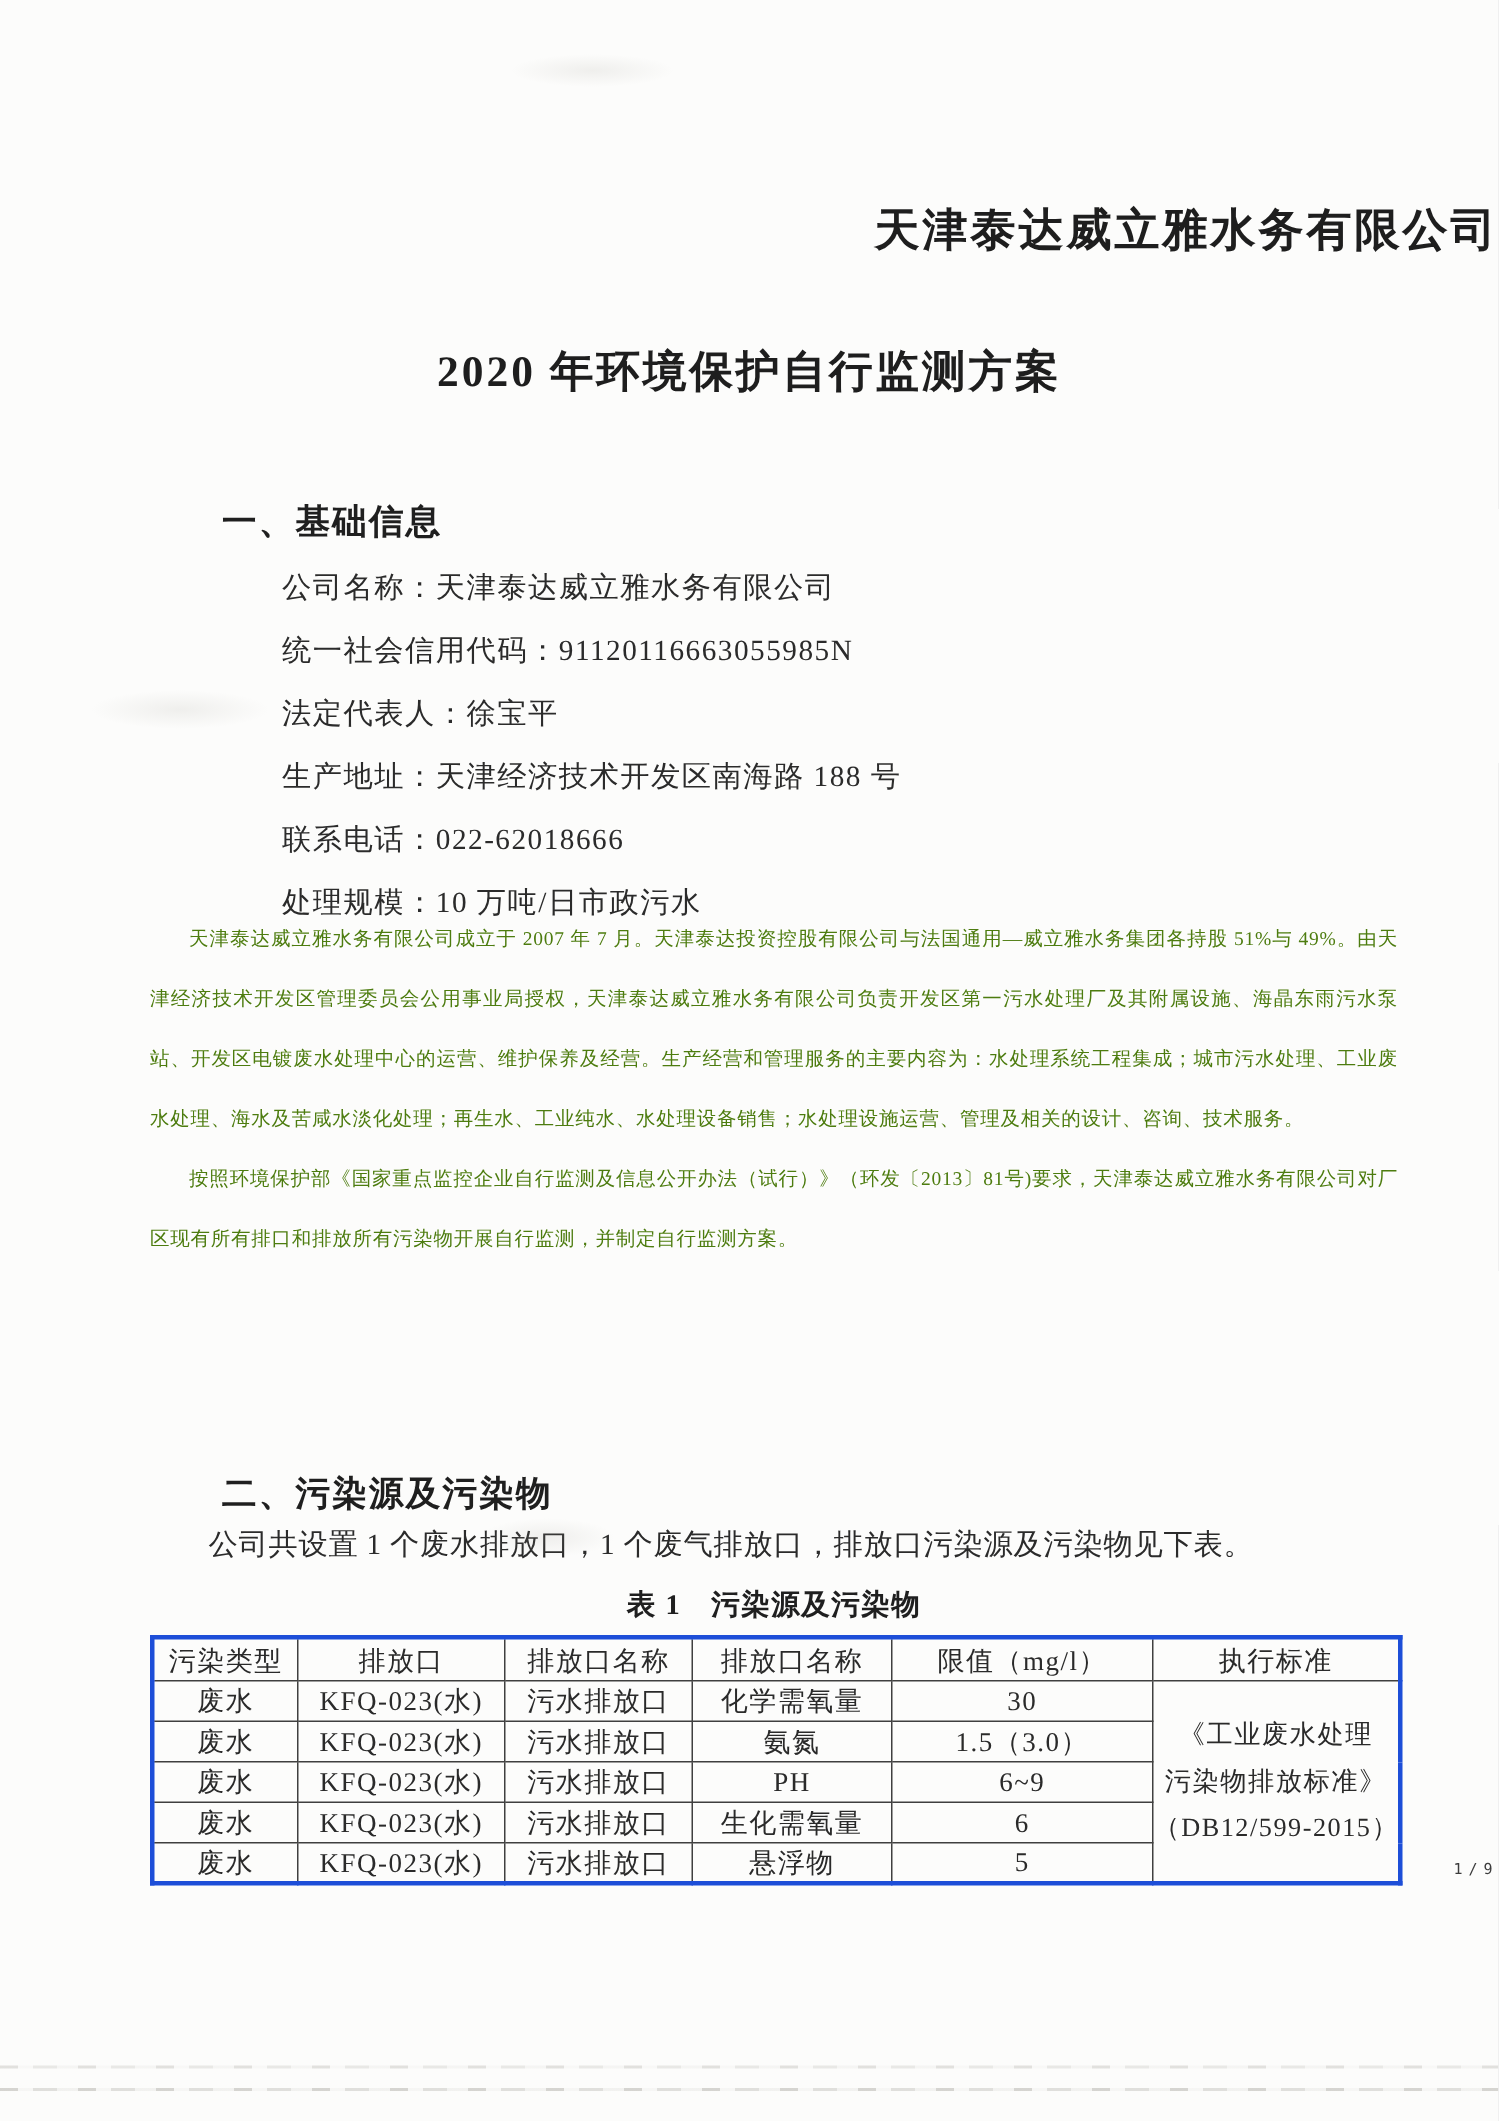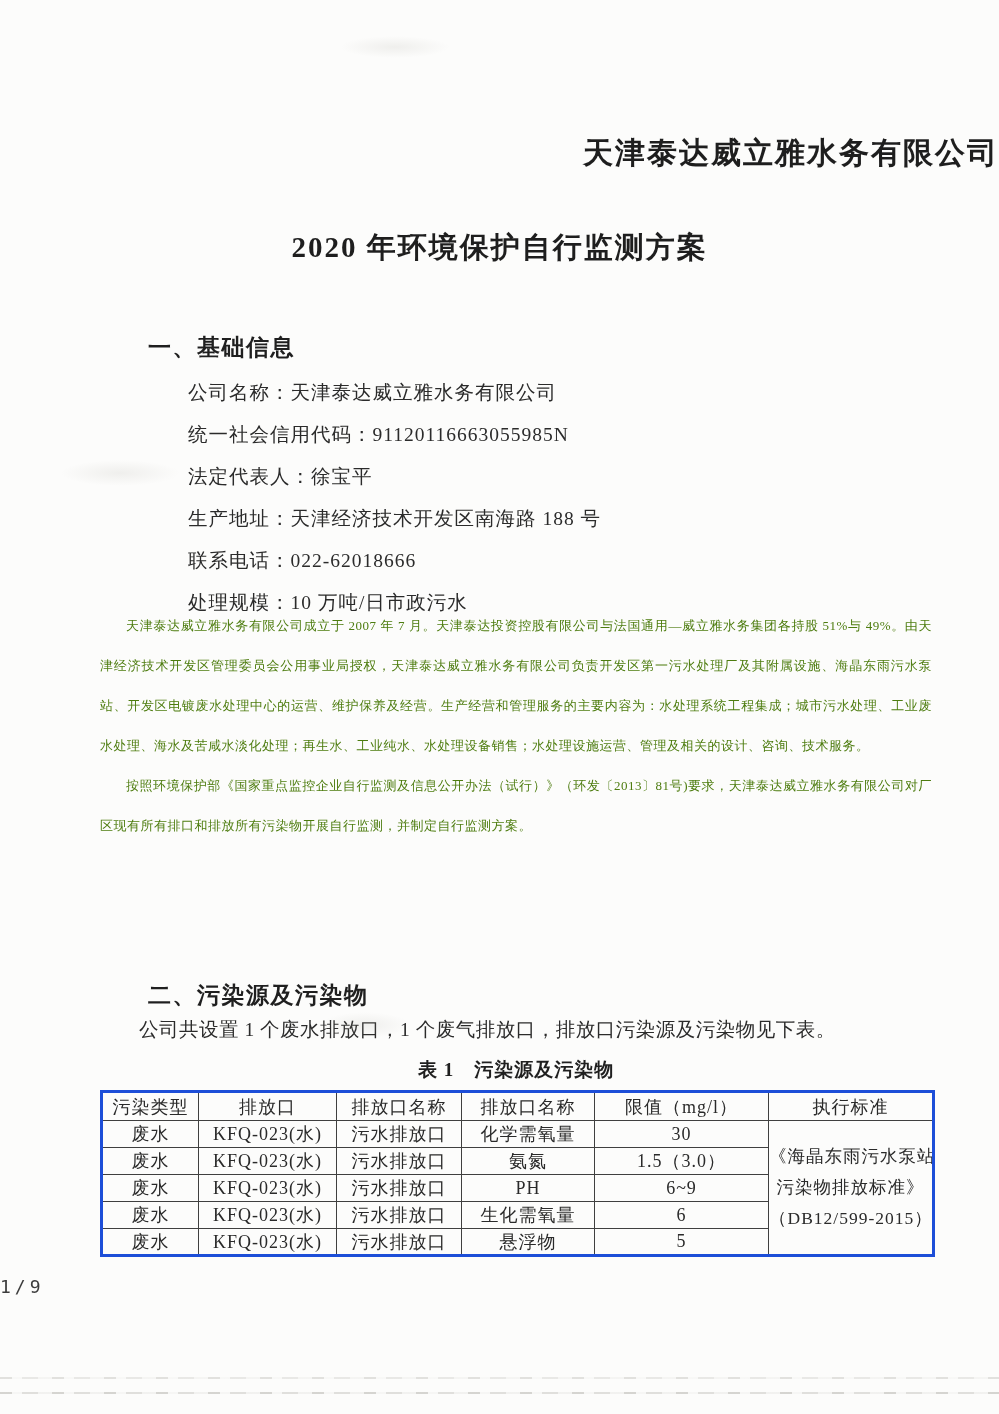--- a/index.html
+++ b/index.html
@@ -58,22 +58,22 @@
   table.pollutant th, table.pollutant td {
     border:1.5px solid #3f3f3f;
     text-align:center; vertical-align:middle;
     font-weight:normal; letter-spacing:1px;
     padding:0; height:27px; overflow:hidden; white-space:nowrap;
   }
   table.pollutant thead th { height:29px; }
   td.std-cell { letter-spacing:0.5px; }
   td.std-cell div { line-height:31px; font-size:17.5px; }
   .page-footer {
-    position:absolute; top:1276px; left:0; width:100%;
-    text-align:left; font-size:18px; letter-spacing:4px;
+    position:absolute; top:1241px; left:0; width:100%;
+    text-align:right; font-size:10px; letter-spacing:4px;
     font-family:"DejaVu Sans Mono", monospace; color:#3c3c3c;
   }
   .scan-line {
     position:absolute; left:0; width:100%; height:2px;
     background:repeating-linear-gradient(90deg,
       rgba(125,122,112,0.38) 0 12px,
       rgba(125,122,112,0.06) 12px 22px,
       rgba(125,122,112,0.28) 22px 38px,
       rgba(125,122,112,0.10) 38px 52px);
   }
@@ -132,21 +132,21 @@
       </tr>
     </thead>
     <tbody>
       <tr>
         <td>废水</td>
         <td>KFQ-023(水)</td>
         <td>污水排放口</td>
         <td>化学需氧量</td>
         <td>30</td>
         <td class="std-cell" rowspan="5">
-          <div>《海晶东雨污水泵站</div>
+          <div>《工业废水处理</div>
           <div>污染物排放标准》</div>
           <div>（DB12/599-2015）</div>
         </td>
       </tr>
       <tr>
         <td>废水</td>
         <td>KFQ-023(水)</td>
         <td>污水排放口</td>
         <td>氨氮</td>
         <td>1.5（3.0）</td>

